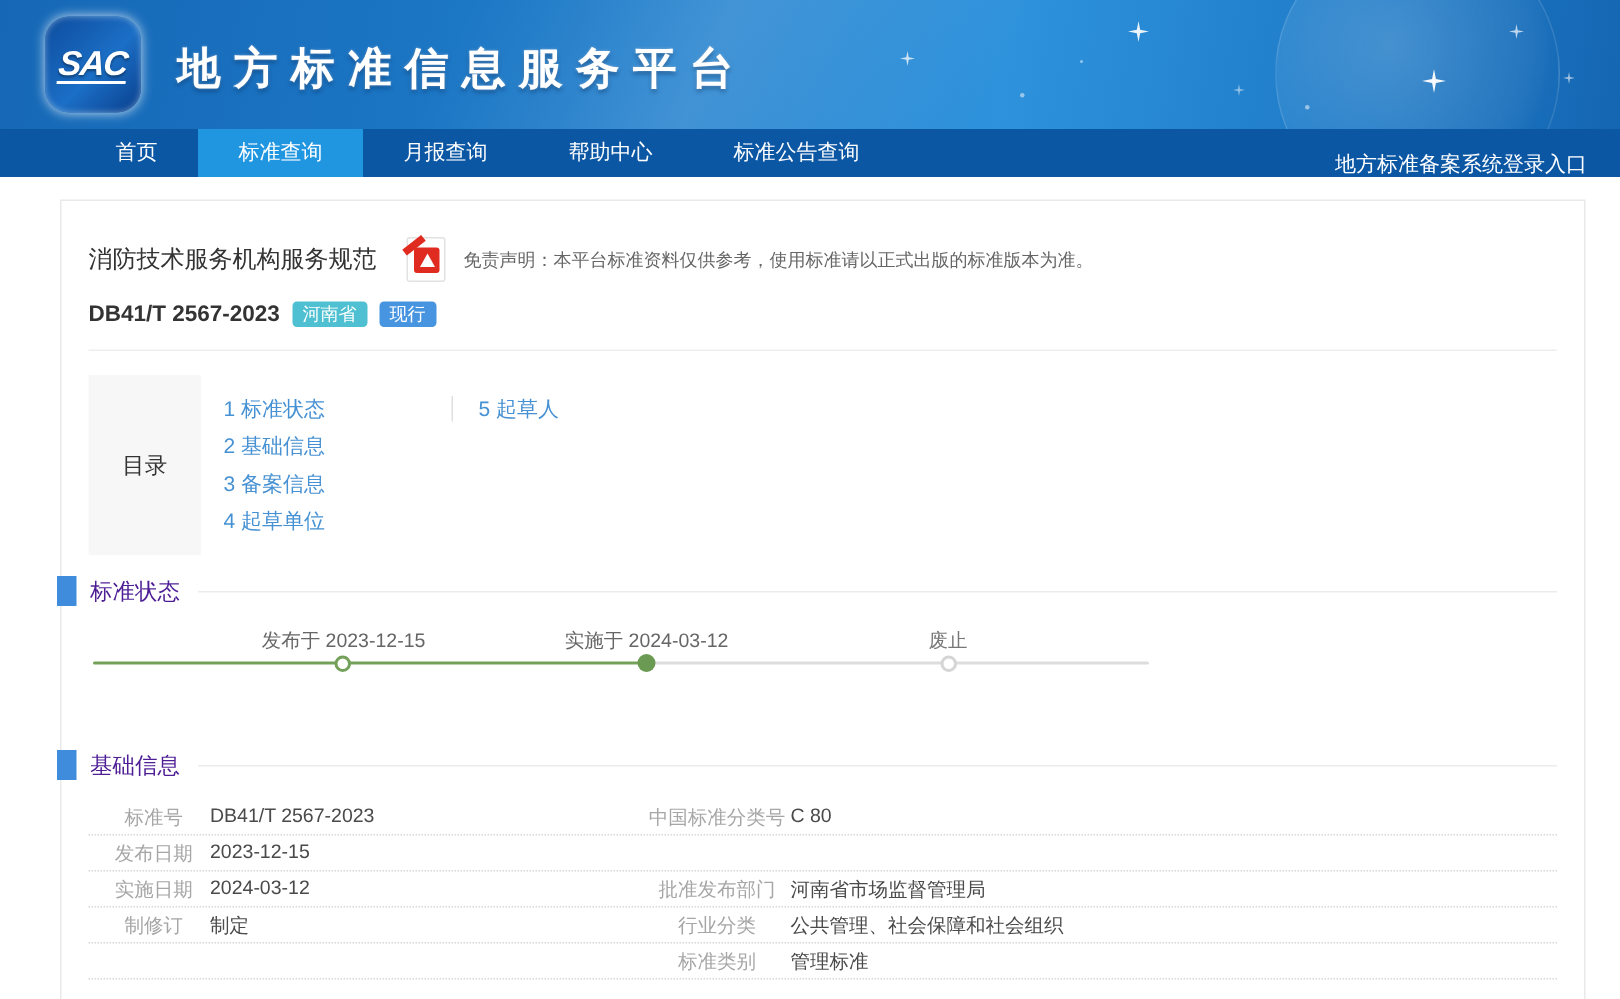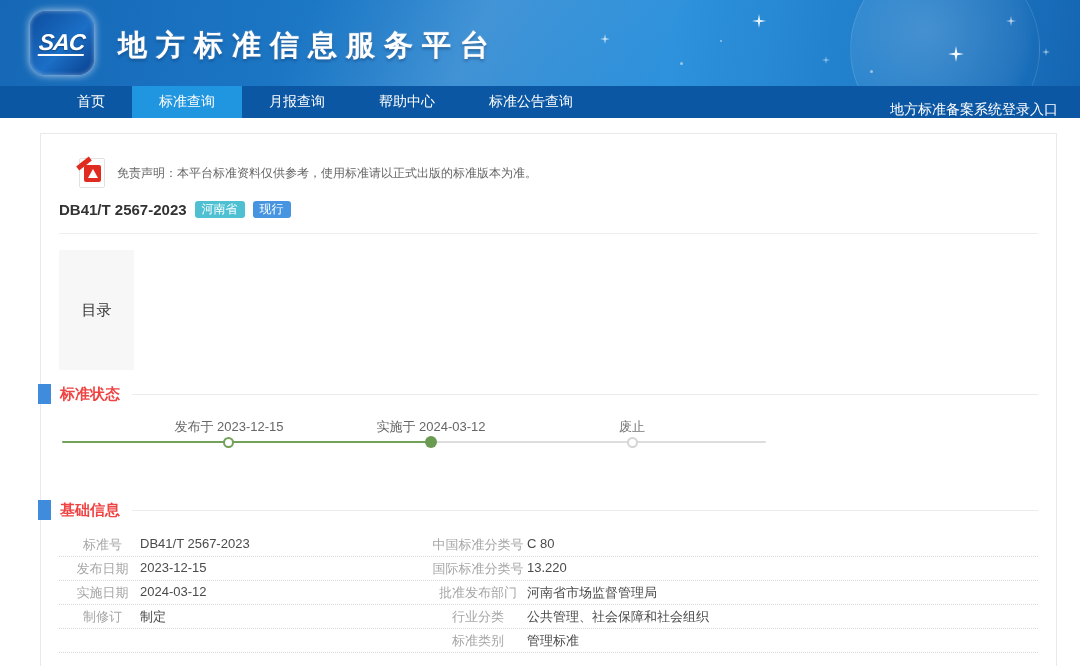--- a/index.html
+++ b/index.html
@@ -71,21 +71,21 @@
   .toc-links { display:flex; padding:10px 0 0 15px; }
   .toc-col { width:152px; }
   .toc-link { font-size:14px; color:#4691d3; line-height:25px; cursor:pointer; white-space:nowrap; }
   .toc-divider { width:1px; height:17px; background:#e0e0e0; margin-top:4px; }
   .toc-col2 { padding-left:17px; width:auto; }
 
   
   .section-header { display:flex; align-items:center; margin-top:14px; }
   .section-marker { width:13px; height:20px; background:#3e8cdb; margin-left:-21px;
     margin-right:9px; flex-shrink:0; }
-  .section-title { font-size:15px; font-weight:bold; color:#ef4444; white-space:nowrap; }
+  .section-title { font-size:15px; font-weight:normal; color:#4c1d95; white-space:nowrap; }
   .section-line { flex:1; height:1px; background:#ececec; margin-left:12px; }
 
   
   .timeline { position:relative; height:66px; }
   .tl-line { position:absolute; top:37px; height:2px; border-radius:2px; }
   .tl-line.green { left:3px; width:369px; background:#73a159; }
   .tl-line.gray  { left:372px; width:335px; background:#ddd; }
   .tl-dot { position:absolute; top:33px; width:11px; height:11px; border-radius:50%;
     background:#fff; }
   .tl-dot.d1 { left:164px; border:2px solid #73a159; }
@@ -132,37 +132,50 @@
   <div class="nav-item active">标准查询</div>
   <div class="nav-item">月报查询</div>
   <div class="nav-item">帮助中心</div>
   <div class="nav-item">标准公告查询</div>
   <div class="nav-login">地方标准备案系统登录入口</div>
 </div>
 
 <div class="card">
 
   <div class="title-row">
+    <div class="std-title">消防技术服务机构服务规范</div>
     <div class="pdf-icon">
       <div class="ribbon"></div>
       <div class="sq"></div>
     </div>
     <div class="disclaimer">免责声明：本平台标准资料仅供参考，使用标准请以正式出版的标准版本为准。</div>
   </div>
 
   <div class="code-row">
     <div class="std-code">DB41/T 2567-2023</div>
     <div class="badge province">河南省</div>
     <div class="badge status">现行</div>
   </div>
 
   <div class="divider-h"></div>
 
   <div class="toc">
     <div class="toc-label">目录</div>
+    <div class="toc-links">
+      <div class="toc-col">
+        <div class="toc-link">1 标准状态</div>
+        <div class="toc-link">2 基础信息</div>
+        <div class="toc-link">3 备案信息</div>
+        <div class="toc-link">4 起草单位</div>
+      </div>
+      <div class="toc-divider"></div>
+      <div class="toc-col toc-col2">
+        <div class="toc-link">5 起草人</div>
+      </div>
+    </div>
   </div>
 
   <div class="section-header">
     <div class="section-marker"></div>
     <div class="section-title">标准状态</div>
     <div class="section-line"></div>
   </div>
 
   <div class="timeline">
     <div class="tl-line green"></div>
@@ -190,24 +203,20 @@
       <div class="cell-right">
         <span class="info-label">中国标准分类号</span>
         <span class="info-value">C 80</span>
       </div>
     </div>
     <div class="info-row">
       <div class="cell-left">
         <span class="info-label">发布日期</span>
         <span class="info-value">2023-12-15</span>
       </div>
-      <div class="cell-right">
-        <span class="info-label">国际标准分类号</span>
-        <span class="info-value">13.220</span>
-      </div>
     </div>
     <div class="info-row">
       <div class="cell-left">
         <span class="info-label">实施日期</span>
         <span class="info-value">2024-03-12</span>
       </div>
       <div class="cell-right">
         <span class="info-label">批准发布部门</span>
         <span class="info-value">河南省市场监督管理局</span>
       </div>

